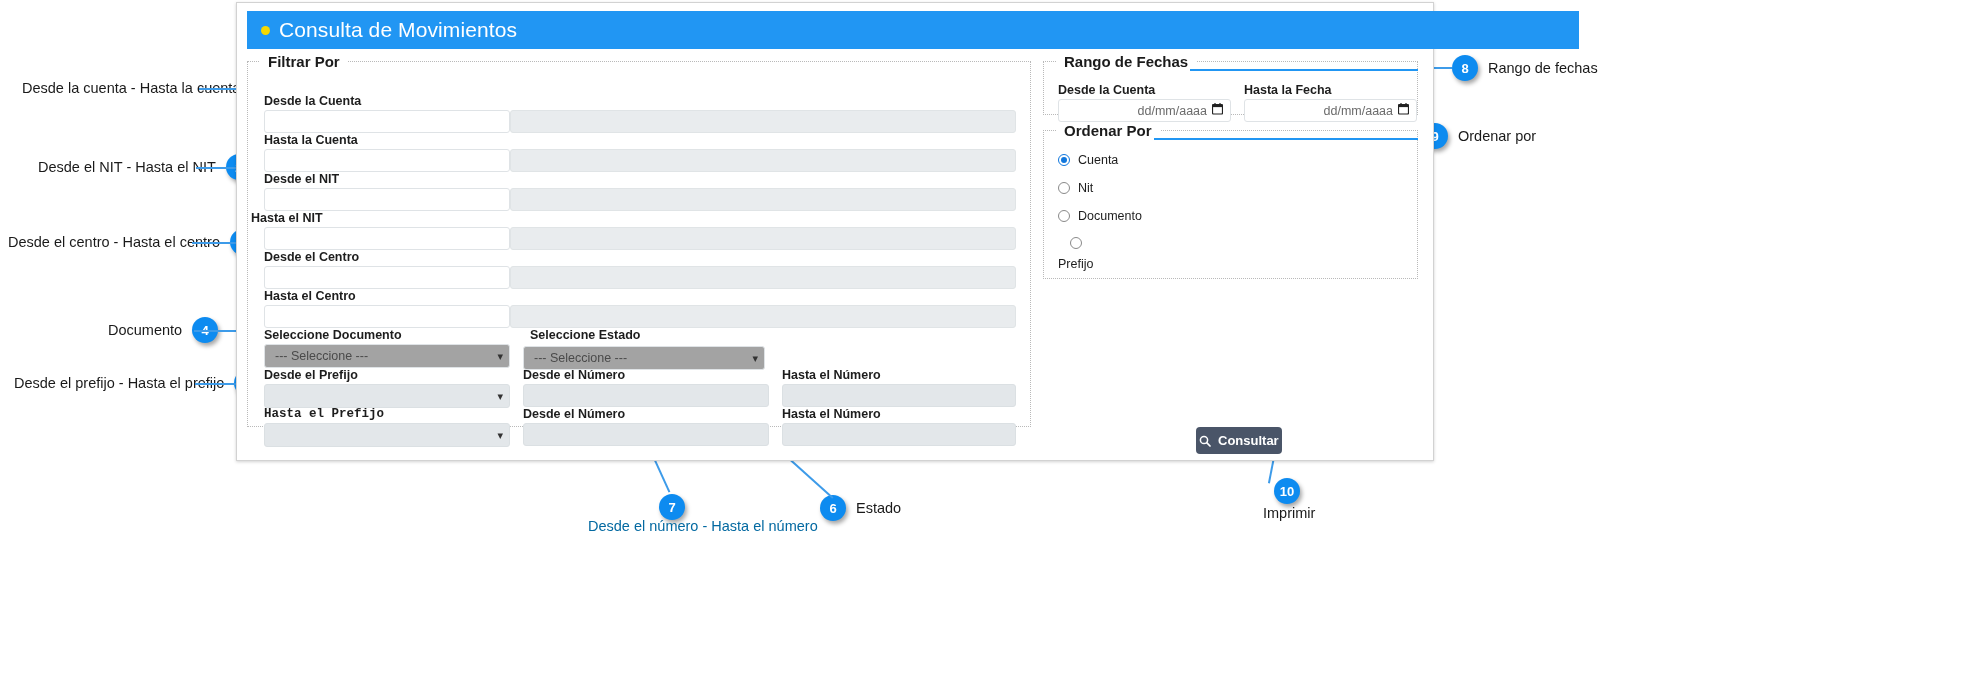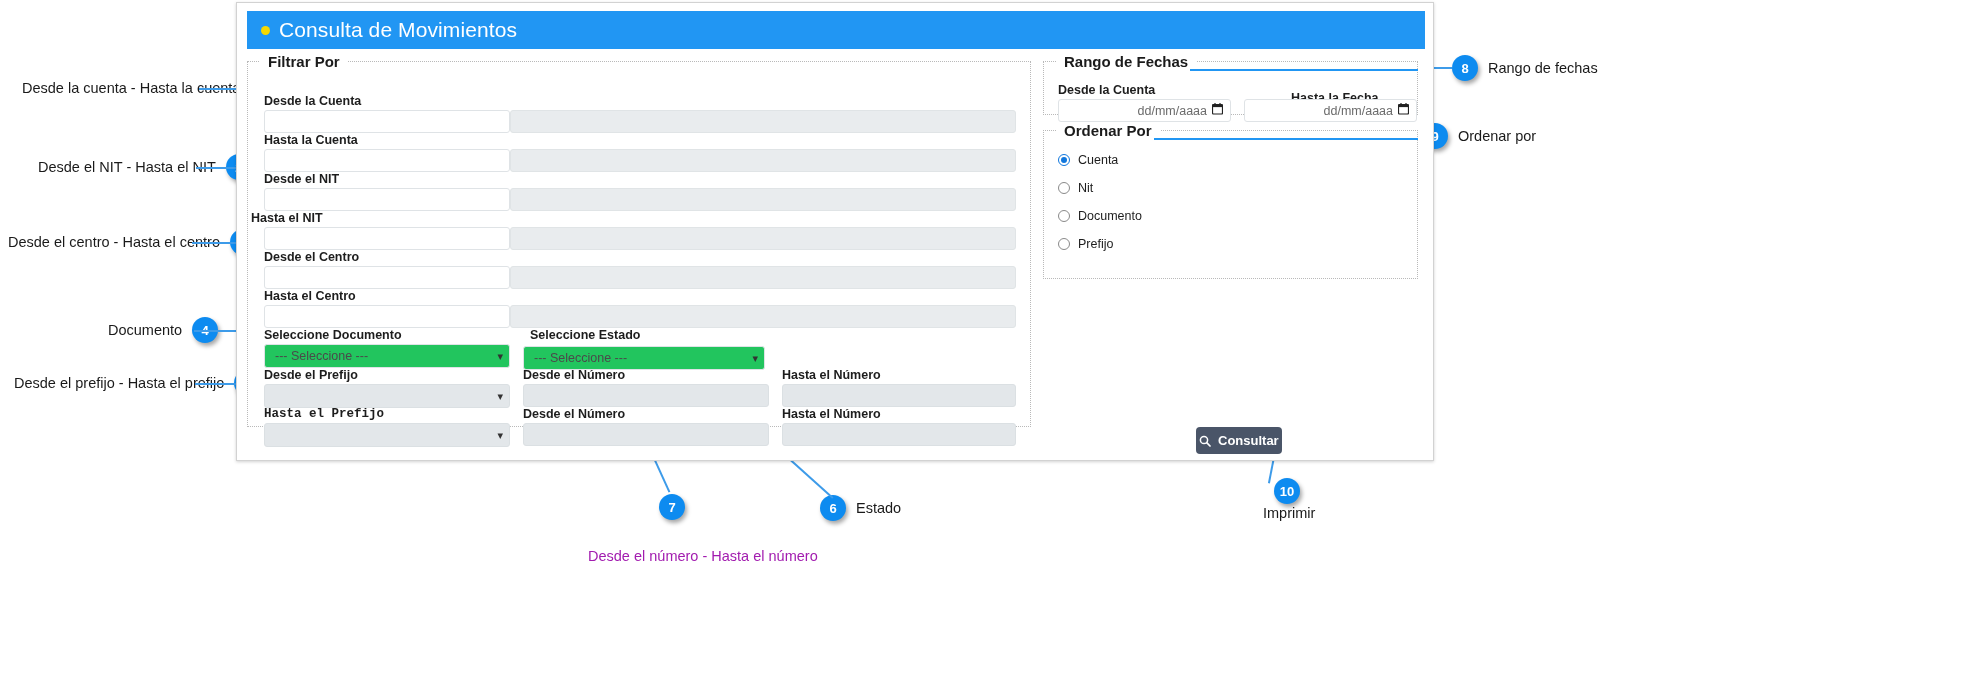--- a/index.html
+++ b/index.html
@@ -29,21 +29,21 @@
   .leader.h { height: 1.6px; }
   .diag { position: absolute; transform-origin: 0 0; height: 1.6px; background: #3d9be9; }
 
   
   .window {
     position: absolute; left: 236px; top: 2px; width: 1198px; height: 459px;
     background: #ffffff; border: 1px solid #d2d2d2;
     box-shadow: 0 1px 3px rgba(0,0,0,.18);
   }
   .titlebar {
-    position: absolute; left: 10px; top: 8px; width: 1178px; height: 38px;
+    position: absolute; left: 10px; top: 8px; width: 1332px; height: 38px;
     background: #2196f3; display: flex; align-items: center; padding-left: 14px;
   }
   .titlebar .dot { width: 9px; height: 9px; border-radius: 50%; background: #f5d800; margin-right: 9px; }
   .titlebar .ttl { color:#fff; font-size: 21px; font-weight: 400; letter-spacing:.1px; }
 
   
   fieldset.panel {
     position: absolute; margin: 0; padding: 0;
     border: 1px dotted #b9b9b9; background: transparent;
   }
@@ -54,21 +54,21 @@
   .legend-rule { position:absolute; height:1.5px; background:#2196f3; }
 
   
   .lbl { position: absolute; font-size: 12.5px; font-weight: 700; color: #1d1d1d; white-space: nowrap; }
   .fld { position: absolute; border: 1px solid #dfe3e6; border-radius: 3px; background:#fff; height: 23px; }
   .fld.ro { background: #e9ecee; border-color:#e0e4e6; }
   .fld.disabled { background:#e3e7ea; border-color:#dbe0e3; }
 
   .sel {
     position:absolute; height: 24px; border:1px solid #dfe3e6; border-radius:3px;
-    background:#22c55e; display:flex; align-items:center; padding: 0 6px 0 10px;
+    background:#a3a3a3; display:flex; align-items:center; padding: 0 6px 0 10px;
     font-size: 12.5px; color:#444;
   }
   .sel.disabled { background:#e3e7ea; border-color:#dbe0e3; }
   .sel .chev { margin-left:auto; font-size: 11px; color:#333; line-height:1; }
   .sel .ph { color:#4a4a4a; }
 
   .datefld {
     position:absolute; height: 23px; border:1px solid #dfe3e6; border-radius:3px;
     background:#fff; display:flex; align-items:center; justify-content:flex-end;
     padding: 0 7px; font-size: 12.5px; color:#6b6b6b; gap:5px;
@@ -123,21 +123,21 @@
   <div class="callout right" style="left:820px; top:495px;">
     <span class="badge">6</span>
     <span class="ctext">Estado</span>
   </div>
 
   <div class="diag" style="left:641px; top:324px; width:259px; transform: rotate(42deg);"></div>
 
   <div class="callout left" style="left:659px; top:494px;">
     <span class="badge">7</span>
   </div>
-  <div class="ctext" style="position:absolute; left:588px; top:548px; font-size:14.5px; color:#a21caf; white-space:nowrap;">Desde el número - Hasta el número</div>
+  <div class="ctext" style="position:absolute; left:588px; top:518px; font-size:14.5px; color:#0369a1; white-space:nowrap;">Desde el número - Hasta el número</div>
 
   <div class="diag" style="left:609px; top:357px; width:148px; transform: rotate(65.5deg);"></div>
 
   <div class="callout right" style="left:1452px; top:55px;">
     <span class="badge">8</span>
     <span class="ctext">Rango de fechas</span>
   </div>
   <div class="leader h" style="left:1185px; top:67px; width:267px;"></div>
 
   <div class="callout right" style="left:1422px; top:123px;">
@@ -234,21 +234,21 @@
         <span style="display:inline-block;">
           <svg width="11" height="12" viewBox="0 0 11 12" aria-hidden="true">
             <rect x="0.5" y="1.5" width="10" height="9.5" rx="1" fill="none" stroke="#222" stroke-width="1.2"></rect>
             <rect x="0.5" y="1.5" width="10" height="2.6" fill="#222"></rect>
             <rect x="2.4" y="0" width="1.2" height="2.4" fill="#222"></rect>
             <rect x="7.4" y="0" width="1.2" height="2.4" fill="#222"></rect>
           </svg>
         </span>
       </div>
 
-      <div class="lbl" style="left:200px; top:21px;margin-left:47px;">Hasta la Fecha</div>
+      <div class="lbl" style="left:200px; top:13px;">Hasta la Fecha</div>
       <div class="datefld" style="left:200px; top:29px; width:173px;">
         <span>dd/mm/aaaa</span>
         <span style="display:inline-block;">
           <svg width="11" height="12" viewBox="0 0 11 12" aria-hidden="true">
             <rect x="0.5" y="1.5" width="10" height="9.5" rx="1" fill="none" stroke="#222" stroke-width="1.2"></rect>
             <rect x="0.5" y="1.5" width="10" height="2.6" fill="#222"></rect>
             <rect x="2.4" y="0" width="1.2" height="2.4" fill="#222"></rect>
             <rect x="7.4" y="0" width="1.2" height="2.4" fill="#222"></rect>
           </svg>
         </span>
@@ -264,21 +264,21 @@
         <span>Cuenta</span>
       </label>
       <label class="radio-row" style="left:14px; top:42px;">
         <span class="rbox"></span>
         <span>Nit</span>
       </label>
       <label class="radio-row" style="left:14px; top:70px;">
         <span class="rbox"></span>
         <span>Documento</span>
       </label>
-      <label class="radio-row" style="left:14px; top:98px;">
+      <label class="radio-row" style="left:14px; top:98px;flex-direction:column;">
         <span class="rbox"></span>
         <span>Prefijo</span>
       </label>
     </fieldset>
 
     <button class="btn-consultar" style="left:959px; top:424px;">
       <span style="display:inline-flex;">
         <svg width="12" height="12" viewBox="0 0 12 12" aria-hidden="true">
           <circle cx="5" cy="5" r="3.6" fill="none" stroke="#fff" stroke-width="1.5"></circle>
           <line x1="7.7" y1="7.7" x2="11" y2="11" stroke="#fff" stroke-width="1.7" stroke-linecap="round"></line>

